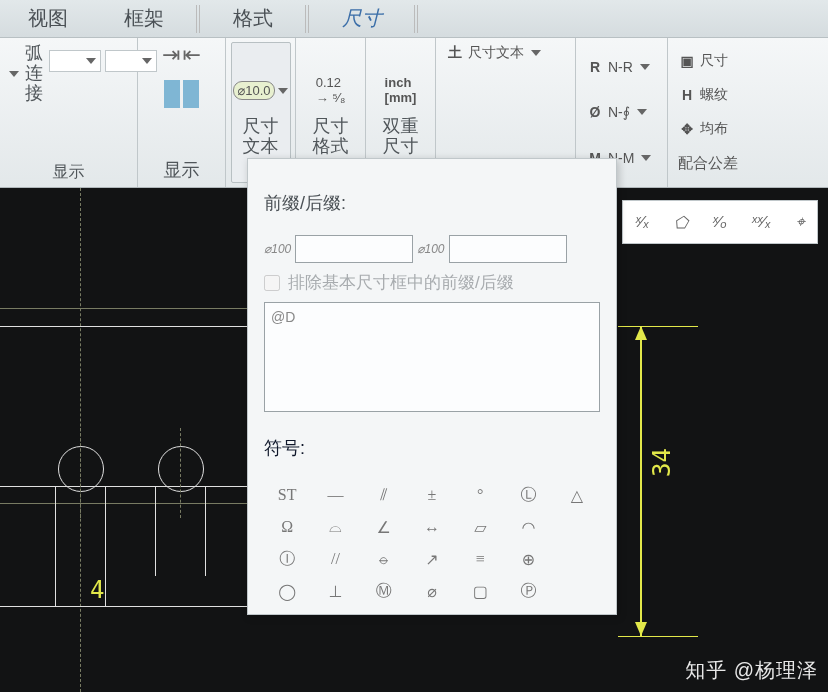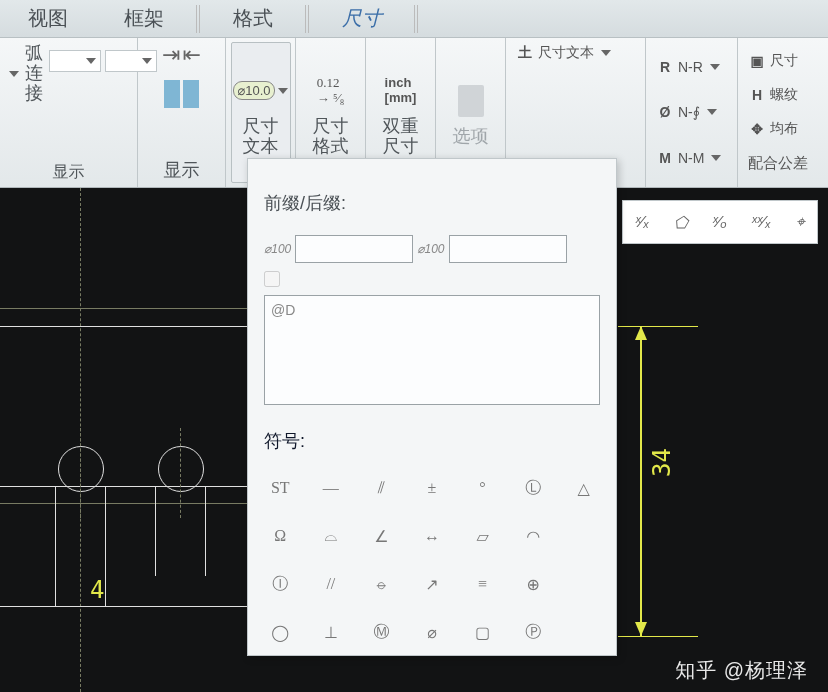--- a/index.html
+++ b/index.html
@@ -30,25 +30,25 @@
   .panel{position:absolute;left:247px;top:158px;width:370px;background:#f4f6f7;border:1px solid #c0c7ca;padding:12px 16px 8px;box-shadow:2px 2px 8px rgba(0,0,0,.2)}
   .panel .lab{font-size:18px;color:#4a5055;margin:20px 0}
   .panel .row{display:flex;align-items:center;gap:4px;margin:6px 0}
   .panel input[type=text]{border:1px solid #9aa2a6;background:#fcfdfe;height:28px;padding:0 4px;font-size:14px}
   .panel .pre{width:118px}
   .panel .suf{width:118px}
   .panel .sm{font-size:12px;color:#888;font-style:italic}
   .panel .chk{display:flex;align-items:center;gap:8px;margin:8px 0;color:#a8acaf;font-size:17px}
   .panel .chk input{width:16px;height:16px}
   .panel .ta{width:100%;height:110px;border:1px solid #9aa2a6;background:#fcfdfe;padding:6px;font-size:14px;color:#888;resize:none}
-  .panel .symgrid{display:grid;grid-template-columns:repeat(7,1fr);gap:18px;margin-top:10px}
+  .panel .symgrid{display:grid;grid-template-columns:repeat(7,1fr);gap:2px;margin-top:10px}
   .panel .sym{height:30px;border:1px solid transparent;display:flex;align-items:center;justify-content:center;font-size:16px;color:#777;cursor:default;font-family:serif}
   .side-tools{position:absolute;left:622px;top:200px;width:196px;height:44px;background:#fff;border:1px solid #c0c7ca;display:flex;align-items:center;justify-content:space-around}
   .side-tools .t{font-size:16px;color:#666;font-style:italic}
-  .watermark{position:absolute;right:20px;bottom:8px;font-size:20px;color:#e8e8e8;letter-spacing:1px}
+  .watermark{position:absolute;right:10px;bottom:8px;font-size:20px;color:#e8e8e8;letter-spacing:1px}
   .right-col{display:flex;flex-direction:column;justify-content:space-around;height:100%;font-size:14px;color:#555;padding:2px 4px}
   .right-col .li{display:flex;align-items:center;gap:4px;white-space:nowrap}
   .right-col .ic{display:inline-block;width:18px;text-align:center;font-weight:bold}
   .small-lbl{font-size:16px;color:#50565a;text-align:center}
 </style>
 </head>
 <body>
 
 <div class="menubar">
   <div class="menu-item">视图</div>
@@ -99,44 +99,36 @@
           <span style="border:1px solid #888;border-radius:9px;padding:1px 3px;background:#e8f0d0">⌀10.0</span>
           <span class="tri"></span>
         </div>
       <div class="rg-lbl" style="white-space:pre">尺寸
 文本</div>
     </div>
   </div>
 
   <div class="rg" style="width:70px">
     <div class="big-btn">
-      <div class="ico-box" style="white-space:pre;line-height:1.1;font-family:Liberation Serif, serif">0.12
+      <div class="ico-box" style="white-space:pre;line-height:1.1;font-family:Liberation Sans, sans-serif">0.12
 → ⁵⁄₈</div>
       <div class="rg-lbl" style="white-space:pre">尺寸
 格式</div>
     </div>
   </div>
 
   <div class="rg" style="width:70px">
     <div class="big-btn">
       <div class="ico-box" style="white-space:pre;line-height:1.1;font-weight:bold">inch
 [mm]</div>
       <div class="rg-lbl" style="white-space:pre">双重
 尺寸</div>
     </div>
   </div>
 
-  <div class="rg" style="width:70px">
-    <div class="big-btn">
-      <div class="ico-box">
-          <div style="width:26px;height:32px;background:#d0d4d7;border-radius:2px"></div>
-        </div>
-      <div class="rg-lbl" style="color:#a0a6aa">选项</div>
-    </div>
-  </div>
 
   <div class="rg" style="width:140px;align-items:stretch">
     <div class="right-col">
       <div class="li">
           <span class="ic">土</span>
           <span>尺寸文本</span>
           <span class="tri"></span>
         </div>
       <div style="flex:1"></div>
       <div class="li">
@@ -222,20 +214,21 @@
 <div class="panel">
   <div class="lab">前缀/后缀:</div>
   <div class="row">
     <span class="sm">⌀100</span>
     <input type="text" class="pre" style="">
     <span class="sm">⌀100</span>
     <input type="text" class="suf" style="">
   </div>
   <label class="chk">
     <input type="checkbox" disabled="" style="">
+    <span>排除基本尺寸框中的前缀/后缀</span>
   </label>
   <textarea class="ta" style="">@D</textarea>
   <div class="lab" style="color:#0f172a">符号:</div>
   <div class="symgrid">
     <div class="sym">ST</div>
     <div class="sym">—</div>
     <div class="sym">⫽</div>
     <div class="sym">±</div>
     <div class="sym">°</div>
     <div class="sym">Ⓛ</div>

